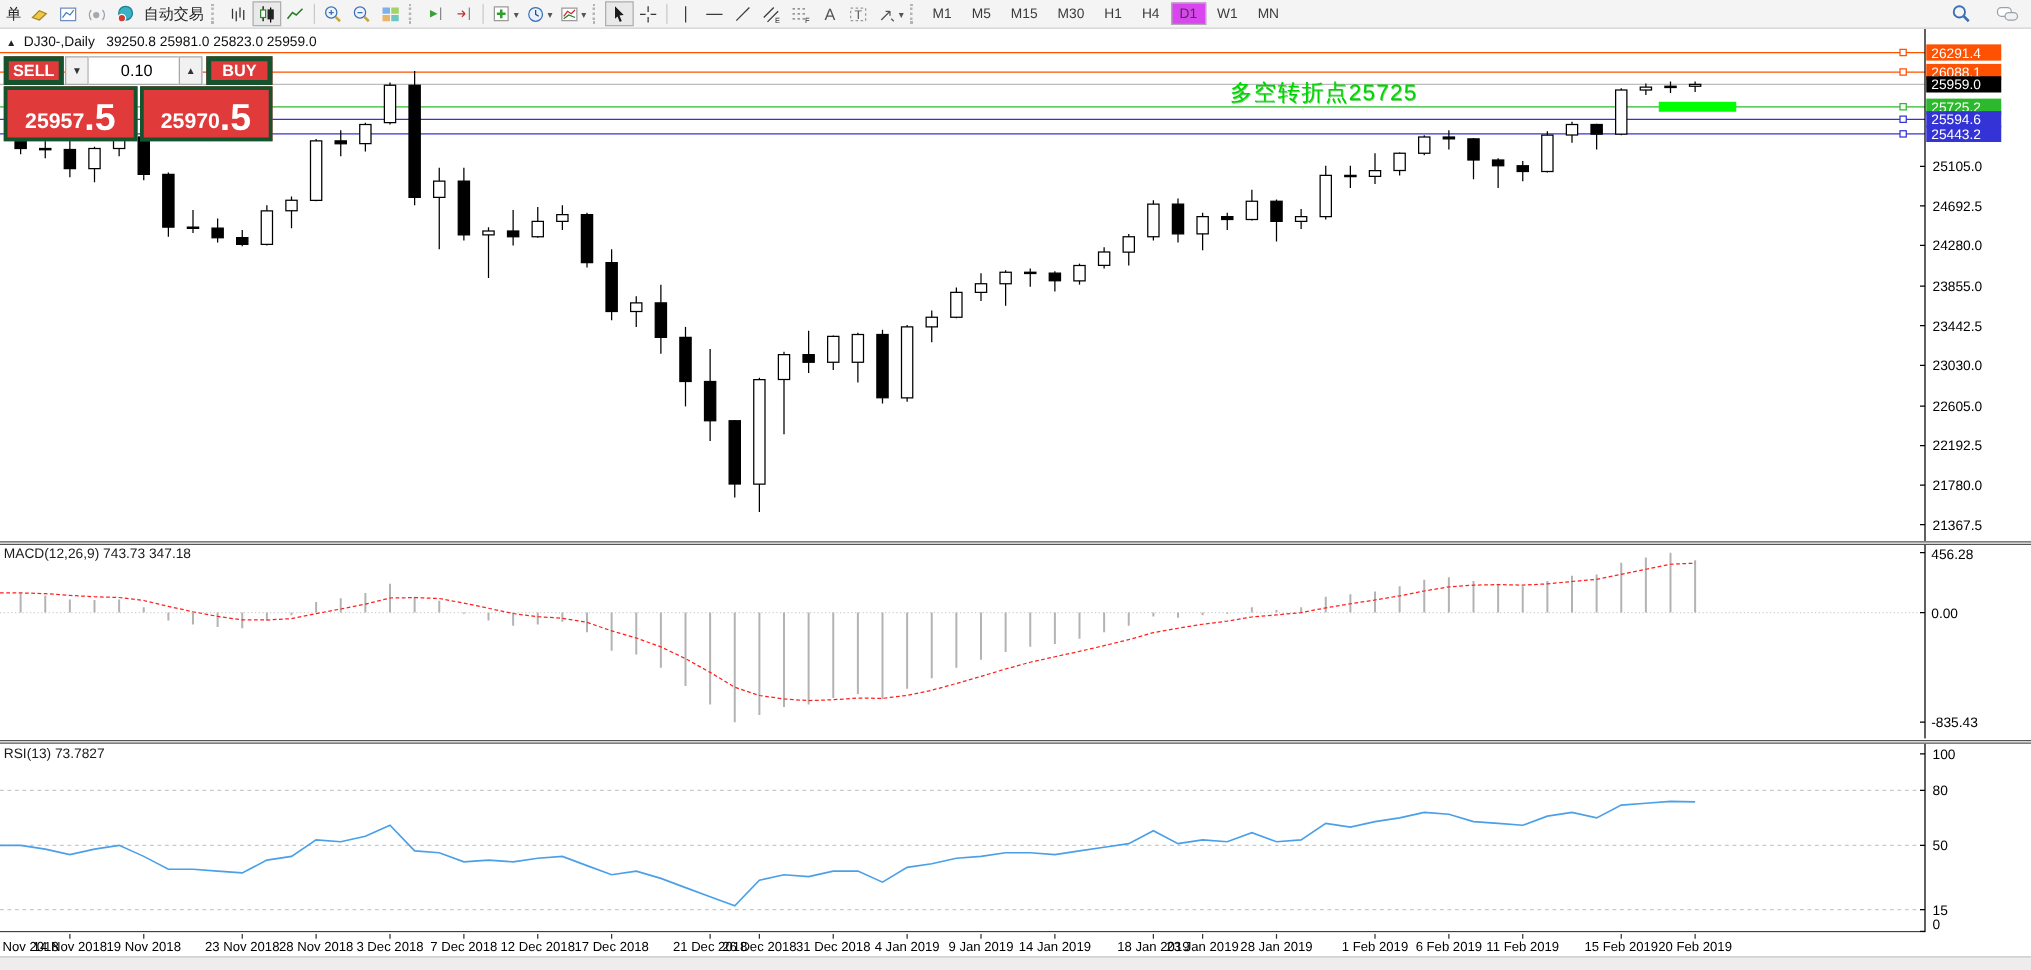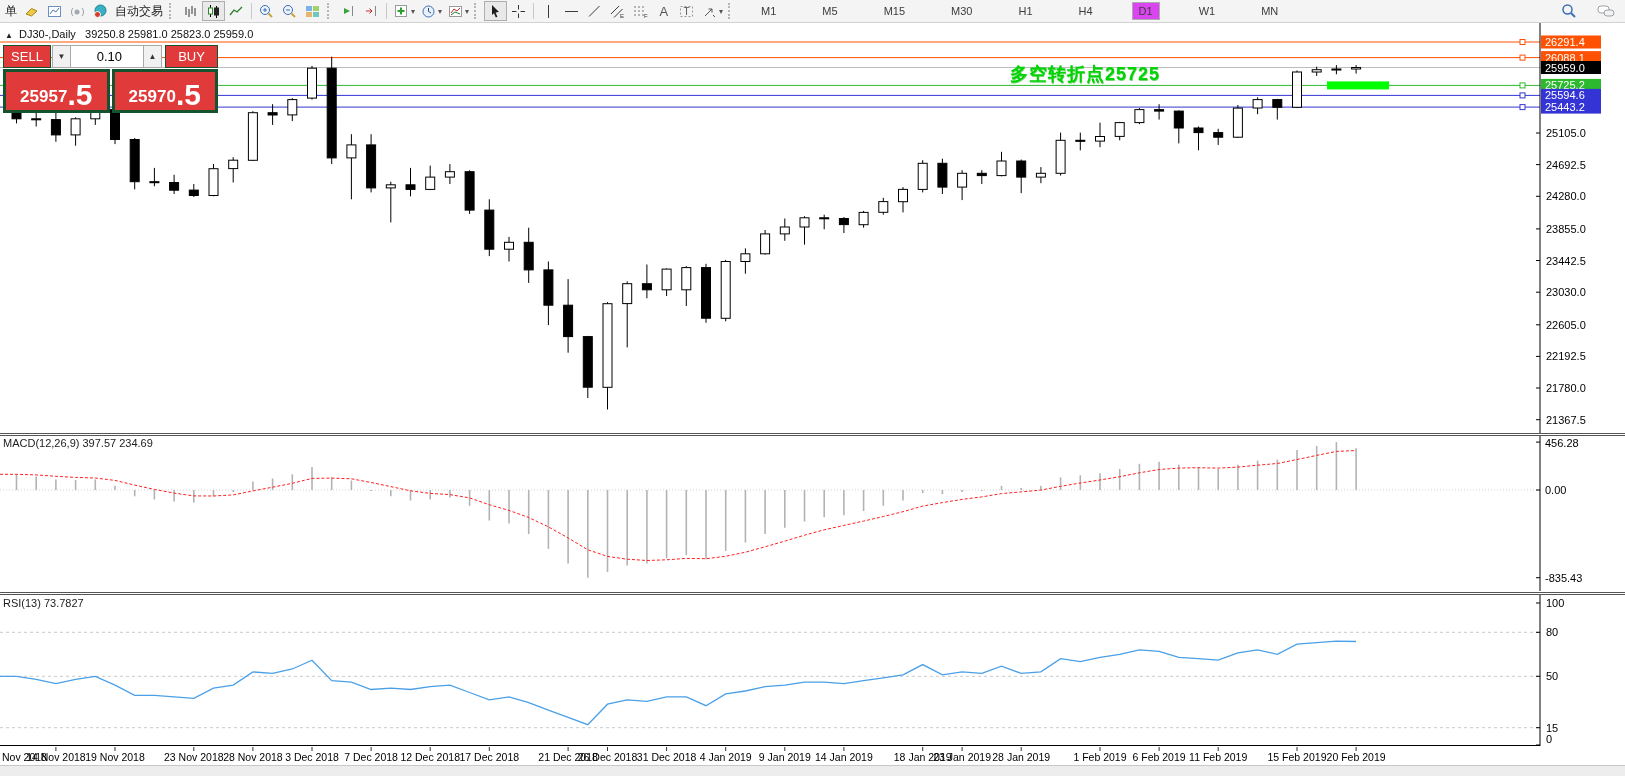--- a/index.html
+++ b/index.html
@@ -9,35 +9,35 @@
   
   .toolbar{position:absolute;left:0;top:0;width:1625px;height:23px;background:#f4f4f4;
            border-bottom:1px solid #d2d2d2;display:flex;align-items:center;box-sizing:border-box;padding-left:2px}
   .ib{width:23px;height:20px;display:inline-flex;align-items:center;justify-content:center;
       border:1px solid transparent;box-sizing:border-box;flex:0 0 auto}
   .ib.pressed{background:#e9e9e9;border:1px solid #aeaeae}
   .tb-text{font-size:12px;color:#222;padding:0 3px;white-space:nowrap}
   .tb-sep{width:1px;height:16px;background:#c9c9c9;margin:0 3px;flex:0 0 auto}
   .tb-grip{width:5px;height:16px;border-left:2px dotted #b5b5b5;margin:0 3px;flex:0 0 auto}
   .caret{font-size:8px;color:#555;margin:0 2px 0 -2px}
-  .tf{font-size:11px;color:#3c3c3c;padding:2px 6px;margin:0 16px;border:1px solid transparent}
+  .tf{font-size:11px;color:#3c3c3c;padding:2px 6px;margin:0 1px;border:1px solid transparent}
   .tf.active{background:#d946ef;border:1px solid #adadad}
   .tb-right{margin-left:auto;display:flex;align-items:center;padding-right:8px}
   
   .pane{position:absolute;left:0;width:1625px;overflow:hidden}
   .sepline{position:absolute;left:0;width:1625px;height:1px;background:#555}
   .chart-title{position:absolute;left:5px;top:28px;font-size:11px;color:#101010;white-space:nowrap}
   .chart-title .tri{font-size:8px;margin-right:3px;color:#222}
   .ind-hdr{position:absolute;left:3px;font-size:11px;color:#1c1c1c;white-space:nowrap}
-  .annot{position:absolute;left:1010px;top:62px;font-size:18px;font-weight:bold;letter-spacing:1px;white-space:nowrap;
+  .annot{position:absolute;left:984px;top:62px;font-size:18px;font-weight:normal;letter-spacing:1px;white-space:nowrap;
          text-shadow:0.5px 0.5px 0 rgba(0,180,0,.55)}
   
   .tpanel{position:absolute;left:3px;top:45px;width:215px}
   .tp-row1{display:flex;height:23px}
-  .btn-sell,.btn-buy{background:#e03a3a;border:1px solid #14532d;color:#fff;font-weight:normal;font-size:13px;
+  .btn-sell,.btn-buy{background:#e03a3a;border:4px solid #14532d;color:#fff;font-weight:bold;font-size:13px;
       display:flex;align-items:center;justify-content:center;box-sizing:border-box}
   .btn-sell{width:48px}.btn-buy{flex:1}
   .spin{display:flex;width:112px;margin:0 1px}
   .spin-btn{width:19px;background:#f1f1f1;border:1px solid #a9a9a9;display:flex;align-items:center;
       justify-content:center;font-size:8px;color:#333;box-sizing:border-box}
   .spin-input{width:72px;border:1px solid #a9a9a9;border-left:none;border-right:none;text-align:right;
       font-size:13px;padding:0 21px 0 0;box-sizing:border-box;font-family:"Liberation Sans",sans-serif}
   .tp-row2{display:flex;height:44px;margin-top:1px}
   .price-box{flex:1;background:#e03a3a;border:3px solid #14532d;color:#fff;display:flex;align-items:flex-end;
       justify-content:center;padding-bottom:3px;box-sizing:border-box}
@@ -597,14 +597,14 @@
       <span class="pb-big">.5</span>
     </div>
     <div class="price-box">
       <span class="pb-main">25970</span>
       <span class="pb-big">.5</span>
     </div>
   </div>
 </div>
 
 <div class="annot" id="annot" style="color: rgb(0, 212, 0);">多空转折点25725</div>
-<div class="ind-hdr" style="top:437px">MACD(12,26,9) 397.57 234.69</div>
+<div class="ind-hdr" style="top:437px">MACD(12,26,9) 743.73 347.18</div>
 <div class="ind-hdr" style="top:597px">RSI(13) 73.7827</div>
 
 </body></html>

